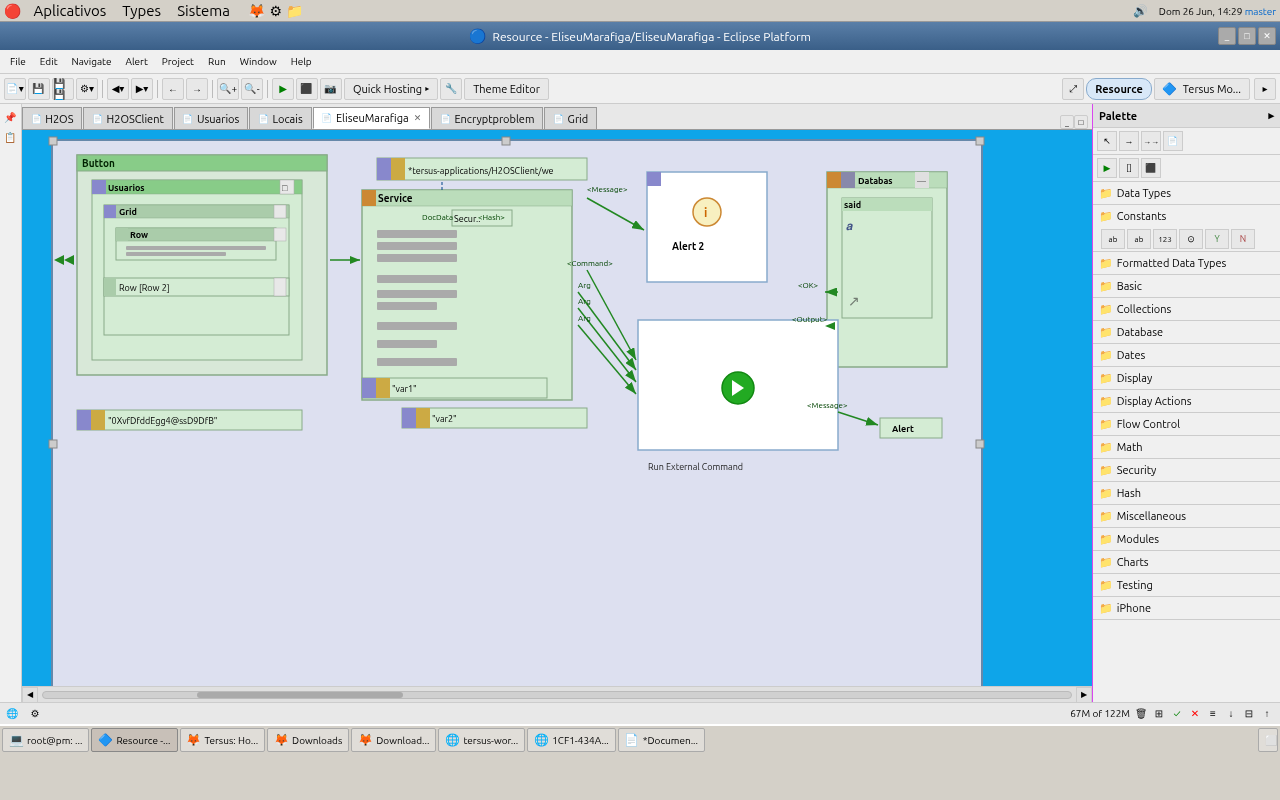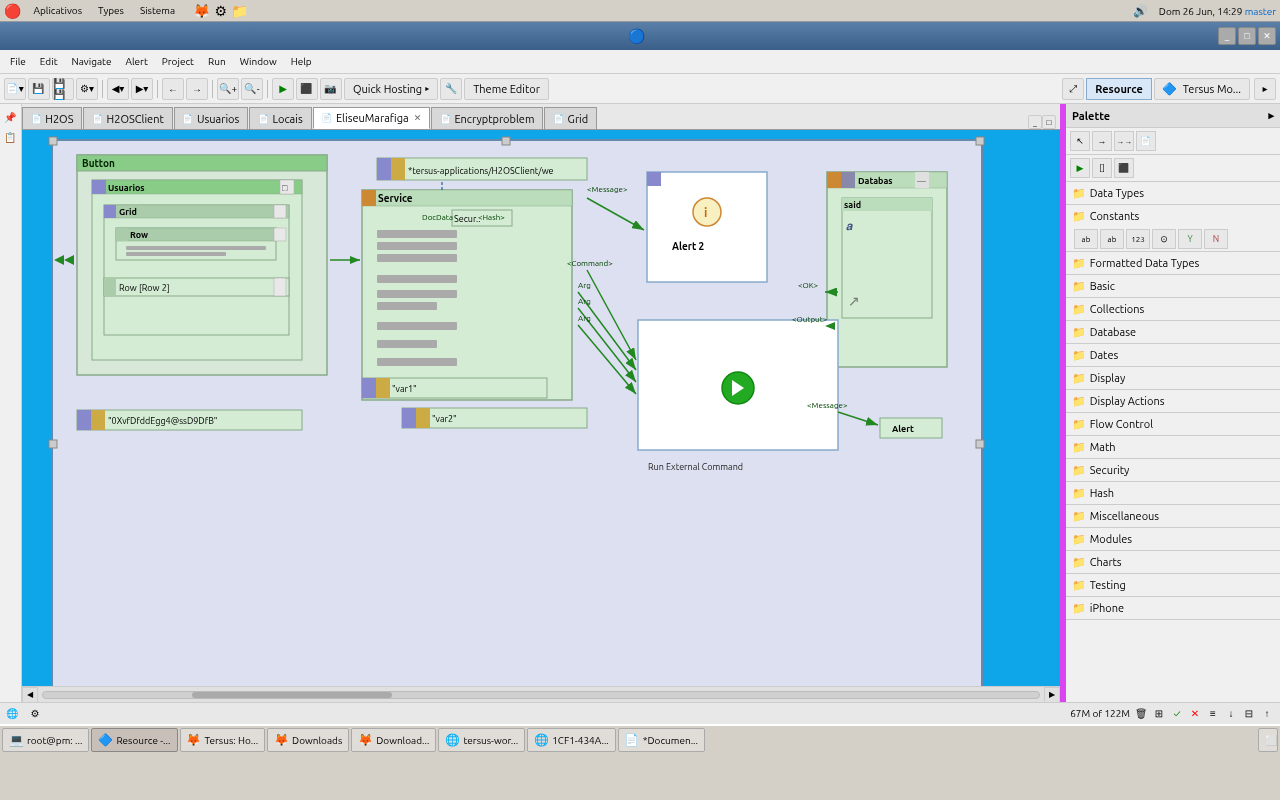--- a/index.html
+++ b/index.html
@@ -5,34 +5,34 @@
     * { margin: 0; padding: 0; box-sizing: border-box; }
     body { width: 1280px; height: 800px; overflow: hidden; font-family: 'Ubuntu', Arial, sans-serif; font-size: 11px; background: #d4d0c8; }
 
     
     #title-bar { height: 28px; background: linear-gradient(to bottom, #5a7fa8, #3a5f88); display: flex; align-items: center; justify-content: center; color: white; font-size: 12px; position: relative; }
     #title-bar .win-controls { position: absolute; right: 4px; display: flex; gap: 2px; }
     #title-bar .win-btn { width: 18px; height: 18px; background: #aaa; border: 1px solid #888; border-radius: 2px; cursor: pointer; display: flex; align-items: center; justify-content: center; font-size: 9px; }
 
     
     #os-bar { height: 22px; background: #d4d0c8; display: flex; align-items: center; padding: 0 4px; gap: 8px; border-bottom: 1px solid #999; }
-    #os-bar .os-menu { font-size: 10px; cursor: pointer; padding: 1px 4px; }
+    #os-bar .os-menu { font-size: 15px; cursor: pointer; padding: 1px 4px; }
     .os-clock { margin-left: auto; font-size: 10px; }
 
     
     #menu-bar { height: 24px; background: #f0f0f0; display: flex; align-items: center; padding: 0 4px; border-bottom: 1px solid #ccc; gap: 2px; }
     .menu-item { padding: 2px 6px; cursor: pointer; font-size: 10px; }
 
     
     #toolbar { height: 30px; background: #f0f0f0; display: flex; align-items: center; padding: 0 4px; gap: 2px; border-bottom: 1px solid #ccc; }
     .tb-btn { width: 22px; height: 22px; background: #e8e8e8; border: 1px solid #ccc; border-radius: 2px; cursor: pointer; display: flex; align-items: center; justify-content: center; font-size: 10px; }
     .tb-separator { width: 1px; height: 18px; background: #bbb; margin: 0 2px; }
     .tb-text-btn { height: 22px; padding: 0 8px; background: #e8e8e8; border: 1px solid #ccc; border-radius: 2px; cursor: pointer; font-size: 11px; display: flex; align-items: center; gap: 3px; }
     .tb-spacer { flex: 1; }
-    .perspective-btn { height: 22px; padding: 0 8px; background: #d8e8f8; border: 1px solid #88aacc; border-radius: 0; font-size: 11px; font-weight: bold; display: flex; align-items: center; }
+    .perspective-btn { height: 22px; padding: 0 8px; background: #d8e8f8; border: 1px solid #88aacc; border-radius: 10px; font-size: 11px; font-weight: bold; display: flex; align-items: center; }
 
     
     #main { display: flex; height: calc(800px - 22px - 28px - 24px - 30px - 28px - 30px); }
 
     
     #left-bar { width: 22px; background: #f0f0f0; border-right: 1px solid #ccc; display: flex; flex-direction: column; align-items: center; padding-top: 4px; gap: 2px; }
     .left-icon { width: 18px; height: 18px; display: flex; align-items: center; justify-content: center; cursor: pointer; font-size: 10px; color: #555; }
 
     
     #canvas-area { flex: 1; background: #e8e8f8; overflow: hidden; position: relative; }
@@ -43,21 +43,21 @@
     .tab.active { background: white; border-bottom: 1px solid white; z-index: 1; }
     .tab-icon { font-size: 9px; }
     .tab-close { font-size: 9px; margin-left: 2px; opacity: 0.6; }
 
     
     #h-scroll { height: 16px; background: #e0e0e0; border-top: 1px solid #ccc; display: flex; align-items: center; }
     #h-scroll-track { flex: 1; height: 8px; background: #d0d0d0; border: 1px solid #bbb; margin: 0 4px; border-radius: 4px; position: relative; }
     #h-scroll-thumb { position: absolute; left: 15%; width: 20%; height: 100%; background: #aaa; border-radius: 4px; }
 
     
-    #palette { width: 220px; background: #f0f0f0; border-left: 6px solid #d946ef; overflow-y: auto; }
+    #palette { width: 188px; background: #f0f0f0; border-left: 1px solid #d946ef; overflow-y: auto; }
     #palette-header { height: 24px; background: #e0e0e0; border-bottom: 1px solid #ccc; display: flex; align-items: center; padding: 0 6px; font-weight: bold; font-size: 11px; justify-content: space-between; }
     .palette-section { border-bottom: 1px solid #ccc; }
     .palette-section-header { height: 22px; display: flex; align-items: center; padding: 0 6px; cursor: pointer; font-size: 11px; gap: 4px; }
     .palette-tool { width: 20px; height: 20px; background: #e8e8e8; border: 1px solid #ccc; display: flex; align-items: center; justify-content: center; font-size: 9px; cursor: pointer; }
     .folder-icon { color: #e8a030; }
 
     
     #status-bar { height: 22px; background: #e8e8e8; border-top: 1px solid #ccc; display: flex; align-items: center; padding: 0 6px; gap: 8px; font-size: 10px; }
     .status-mem { margin-left: auto; display: flex; align-items: center; gap: 4px; }
     .status-icon { width: 14px; height: 14px; display: flex; align-items: center; justify-content: center; cursor: pointer; font-size: 10px; }
@@ -84,20 +84,21 @@
   </span>
   <span class="os-clock">
     <span style="margin-right:8px; font-size:12px;">🔊</span>
     <span>Dom 26 Jun, 14:29</span>
     <span style="margin-left:0; color:#0066cc;">master</span>
   </span>
 </div>
 
 <div id="title-bar">
   <span style="font-size:14px; margin-right:6px;">🔵</span>
+  <span>Resource - EliseuMarafiga/EliseuMarafiga - Eclipse Platform</span>
   <div class="win-controls">
     <div class="win-btn">_</div>
     <div class="win-btn">□</div>
     <div class="win-btn">✕</div>
   </div>
 </div>
 
 <div id="menu-bar">
   <span class="menu-item">File</span>
   <span class="menu-item">Edit</span>

